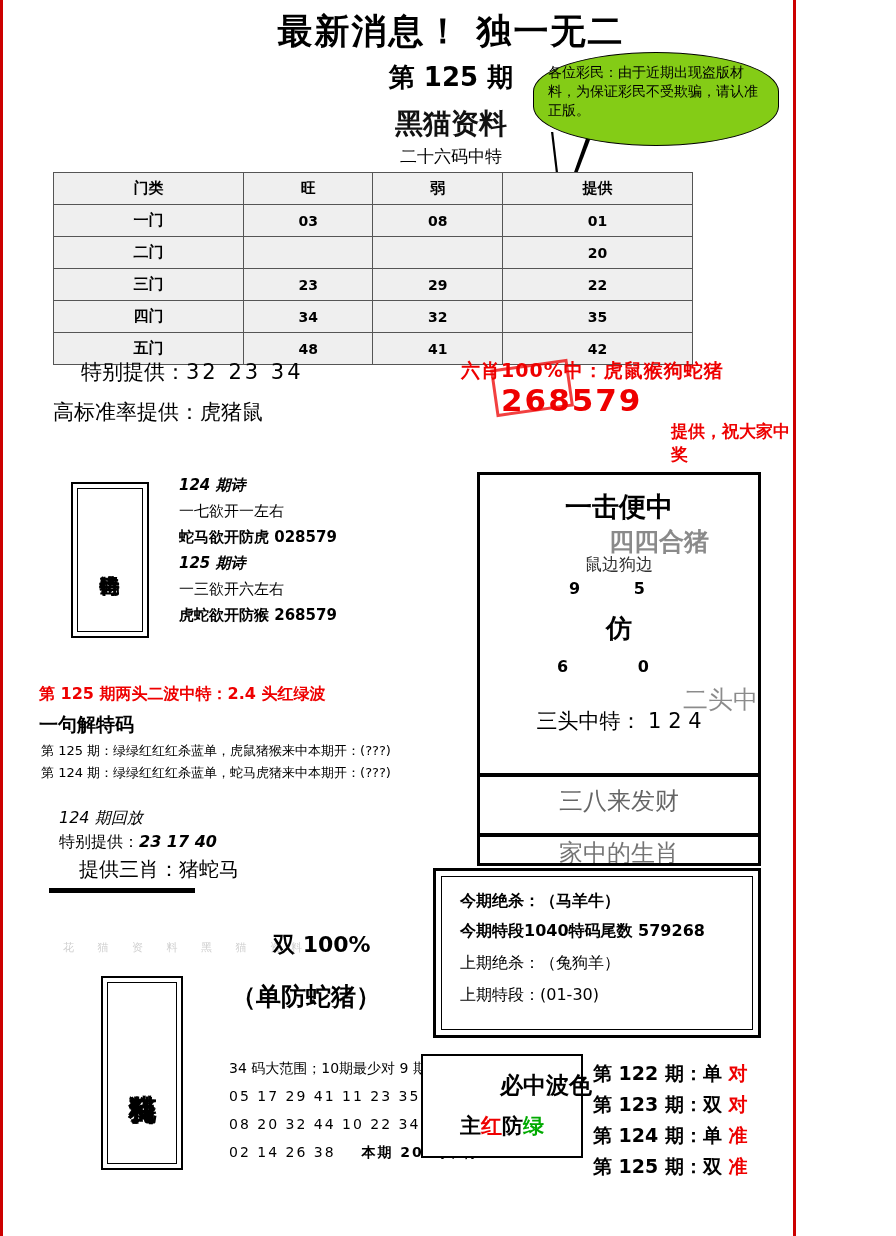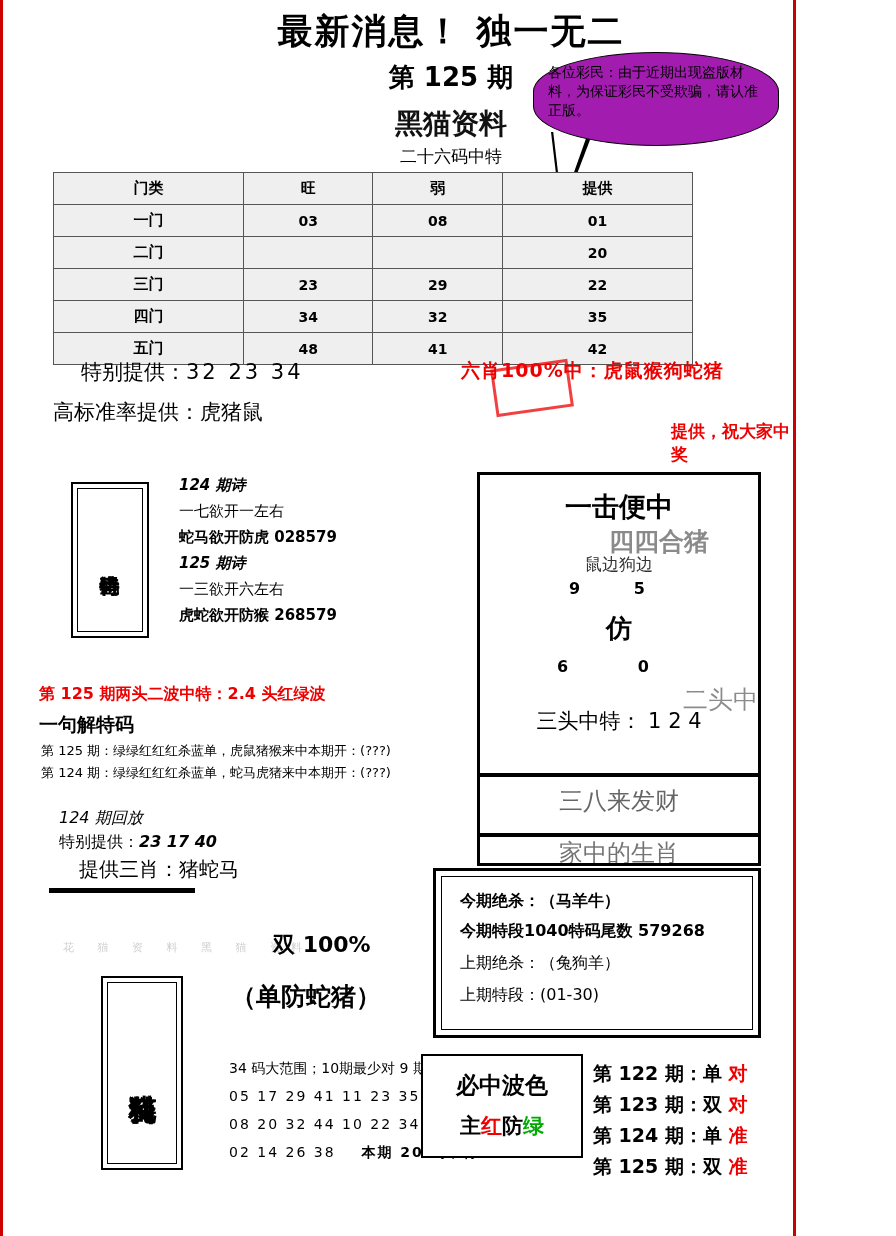--- a/index.html
+++ b/index.html
@@ -34,21 +34,21 @@
   }
   #title-sub2{
     left:0;top:145px;width:896px;text-align:center;
     font-size:17px;
   }
 
   
   #bubble{
     left:530px;top:52px;width:244px;height:92px;
     border:1.6px solid #000;border-radius:50% / 42%;
-    background:#a21caf;
+    background:#84cc16;
   }
   #bubble-text{
     position:absolute;left:14px;top:10px;width:210px;
     font-size:14px;line-height:19px;
   }
   #bubble-tail{
     left:548px;top:132px;width:0;height:0;
     border-left:10px solid transparent;
     border-right:32px solid transparent;
     border-top:84px solid #000;
@@ -167,21 +167,21 @@
   .kl{position:absolute;left:18px;font-size:16px;}
   #kl1{top:14px;font-weight:bold;}
   #kl2{top:44px;font-weight:bold;}
   #kl3{top:76px;}
   #kl4{top:108px;}
 
   
   #wave-box{
     left:418px;top:1054px;width:158px;height:100px;border:2px solid #000;background:#fff;
   }
-  #wave-title{position:absolute;left:0;top:14px;width:100%;text-align:center;font-size:23px;font-weight:bold;}
+  #wave-title{position:absolute;left:0;top:14px;width:100%;text-align:center;font-size:23px;font-weight:bold;padding-left:44px;}
   #wave-sub{position:absolute;left:0;top:56px;width:100%;text-align:center;font-size:21px;font-weight:bold;}
   .red{color:#e00;}
   .green{color:#0a0;}
 
   
   #res-list{left:590px;top:1058px;width:220px;font-size:19px;line-height:31px;font-weight:bold;}
   #res-list .ok{color:#e00;}
 </style>
 </head>
 <body>
@@ -244,20 +244,21 @@
 
   <div class="abs" id="special-line">
     <span>特别提供：</span><span class="v">32 23 34</span>
   </div>
   <div class="abs" id="highrate-line">
     <span>高标准率提供：</span><span>虎猪鼠</span>
   </div>
 
   <div class="abs" id="six-zodiac">六肖100%中：虎鼠猴狗蛇猪</div>
   <div class="abs" id="stamp"></div>
+  <div class="abs" id="big-red-num">268579</div>
   <div class="abs" id="wish-line">提供，祝大家中奖</div>
 
   <div class="abs vbox" id="vbox-poem">
     <div class="inner">
       <div class="ch" style="writing-mode:vertical-rl;">特码生肖诗</div>
     </div>
   </div>
 
   <div class="abs" id="poem-block">
     <div class="hd">124 期诗</div>

